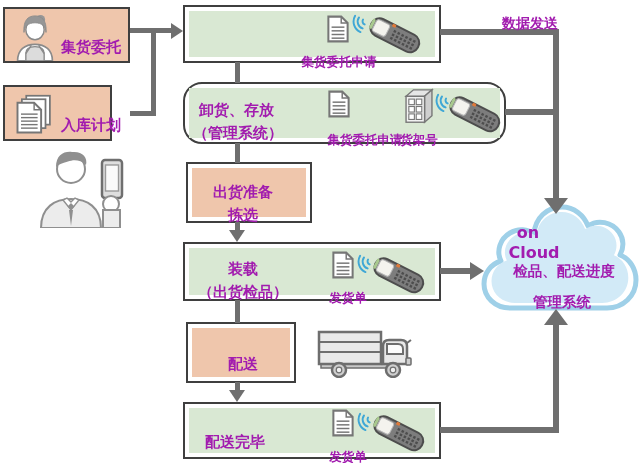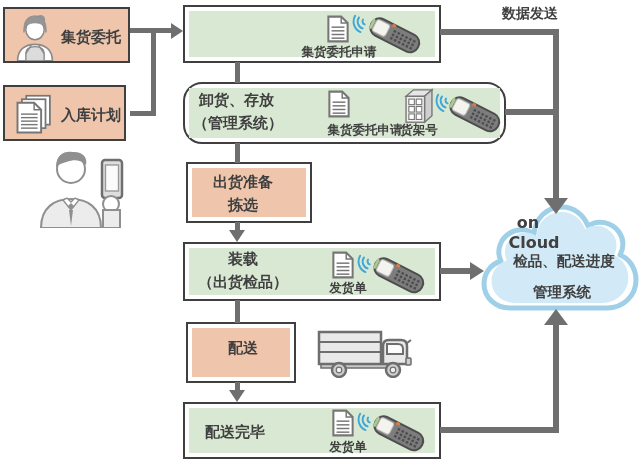--- a/index.html
+++ b/index.html
@@ -9,21 +9,21 @@
   }
   .abs{position:absolute;}
   
   .fbox{position:absolute;border:2px solid #3f3f3f;background:#fff;box-sizing:border-box;}
   .fill{position:absolute;inset:4px;}
   .green{background:#d9e8d3;}
   .pinkfill{background:#efc6ac;}
   
   .srcbox{position:absolute;border:2px solid #3f3f3f;background:#efc6ac;box-sizing:border-box;
           display:flex;align-items:center;}
-  .t{position:absolute;font-weight:600;color:#404040;white-space:nowrap;}
+  .t{position:absolute;font-weight:600;color:#a21caf;white-space:nowrap;margin-top:10px;}
   .title{font-size:15px;}
   .small{font-size:12.5px;font-family:Liberation Serif, serif;}
   .ctr{text-align:center;white-space:nowrap;}
   
   .line{position:absolute;background:#6f6f6f;}
   .arr{position:absolute;width:0;height:0;}
   .arr-r{border-top:8px solid transparent;border-bottom:8px solid transparent;border-left:12px solid #6f6f6f;}
   .arr-rb{border-top:9.5px solid transparent;border-bottom:9.5px solid transparent;border-left:14px solid #6f6f6f;}
   .arr-d{border-left:8.5px solid transparent;border-right:8.5px solid transparent;border-top:12px solid #6f6f6f;}
   .arr-db{border-left:12px solid transparent;border-right:12px solid transparent;border-top:16px solid #6f6f6f;}
@@ -129,21 +129,21 @@
     </defs>
   </svg>
 
   <div class="srcbox" style="left:3px;top:7px;width:127px;height:56px;">
     <svg class="abs" style="left:8px;top:4px" width="44" height="48">
         <use href="#sym-woman"></use>
       </svg>
     <span class="t title" style="left:56px;top:19px;">集货委托</span>
   </div>
 
-  <div class="srcbox" style="left:3px;top:85px;width:123px;height:56px;">
+  <div class="srcbox" style="left:3px;top:85px;width:109px;height:56px;">
     <svg class="abs" style="left:9px;top:6px" width="42" height="44">
         <use href="#sym-docs-stack"></use>
       </svg>
     <span class="t title" style="left:56px;top:19px;">入库计划</span>
   </div>
 
   <svg class="abs" style="left:33px;top:150px" width="96" height="78">
       <use href="#sym-person-phone"></use>
     </svg>
 
@@ -198,21 +198,21 @@
     <svg class="abs" style="left:172px;top:9px" width="16" height="20">
         <use href="#sym-wifi"></use>
       </svg>
     <svg class="abs" style="left:185px;top:9px" width="60" height="45">
         <use href="#sym-scanner"></use>
       </svg>
   </div>
 
   <div class="fbox" style="left:186px;top:322px;width:110px;height:61px;">
     <div class="fill pinkfill"></div>
-    <span class="t title ctr" style="left:0;top:15px;width:110px;">配送</span>
+    <span class="t title ctr" style="left:0;top:21px;width:110px;">配送</span>
   </div>
 
   <svg class="abs" style="left:317px;top:328px" width="96" height="50">
       <use href="#sym-truck"></use>
     </svg>
 
   <div class="fbox" style="left:183px;top:402px;width:258px;height:57px;">
     <div class="fill green"></div>
     <span class="t title" style="left:20px;top:19px;">配送完毕</span>
     <svg class="abs" style="left:147px;top:5px" width="22" height="28">

